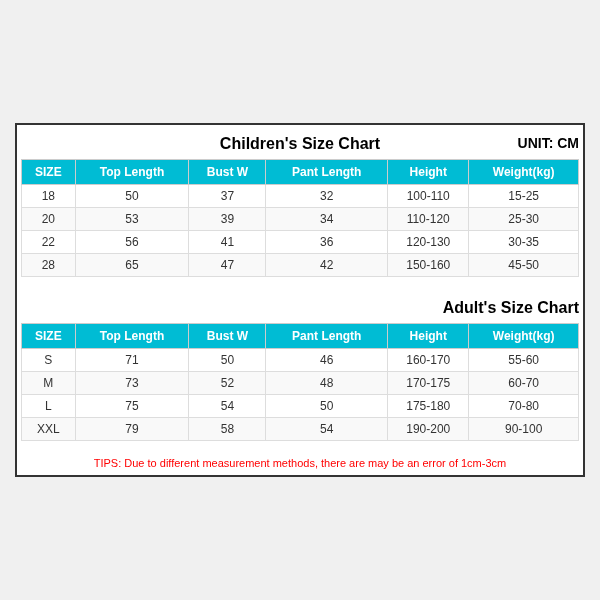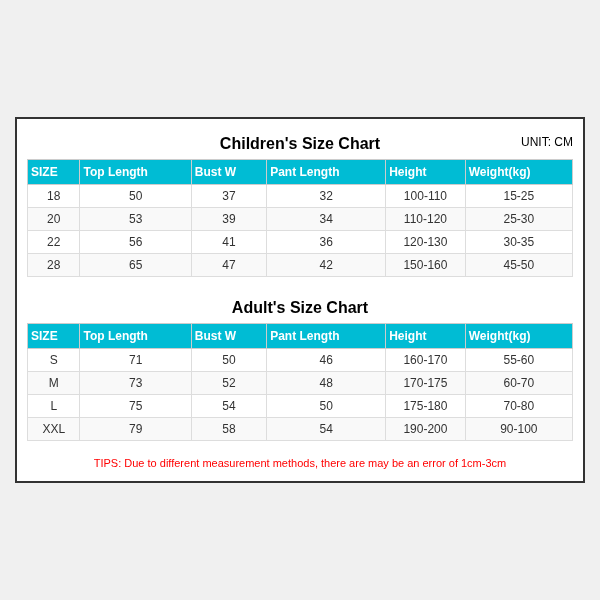--- a/index.html
+++ b/index.html
@@ -9,62 +9,63 @@
       display: flex;
       justify-content: center;
       align-items: center;
       width: 600px;
       height: 600px;
     }
     .chart-container {
       background: white;
       border: 2px solid #333;
       width: 570px;
-      padding: 10px;
+      padding: 4px;
     }
     .section-title {
       text-align: center;
       font-size: 16px;
       font-weight: bold;
       padding: 6px 0 2px 0;
       position: relative;
     }
     .unit-label {
       position: absolute;
       right: 0;
       top: 6px;
-      font-size: 12px;
-      font-weight: normal;
+      font-size: 14px;
+      font-weight: bold;
     }
     table {
       width: 100%;
       border-collapse: collapse;
       margin-top: 4px;
     }
     th {
       background-color: #00bcd4;
       color: white;
       font-size: 12px;
       font-weight: bold;
       padding: 5px 3px;
-      text-align: left;
+      text-align: center;
       border: 1px solid #ccc;
     }
     td {
       font-size: 12px;
       text-align: center;
       padding: 4px 3px;
       border: 1px solid #ddd;
       color: #333;
     }
     tr:nth-child(even) td {
       background-color: #f9f9f9;
     }
     .section-divider {
       margin-top: 16px;
+      text-align: right;
     }
     .tips {
       text-align: center;
       font-size: 11px;
       color: red;
       margin-top: 14px;
       padding: 2px;
     }
   </style>
 </head>

